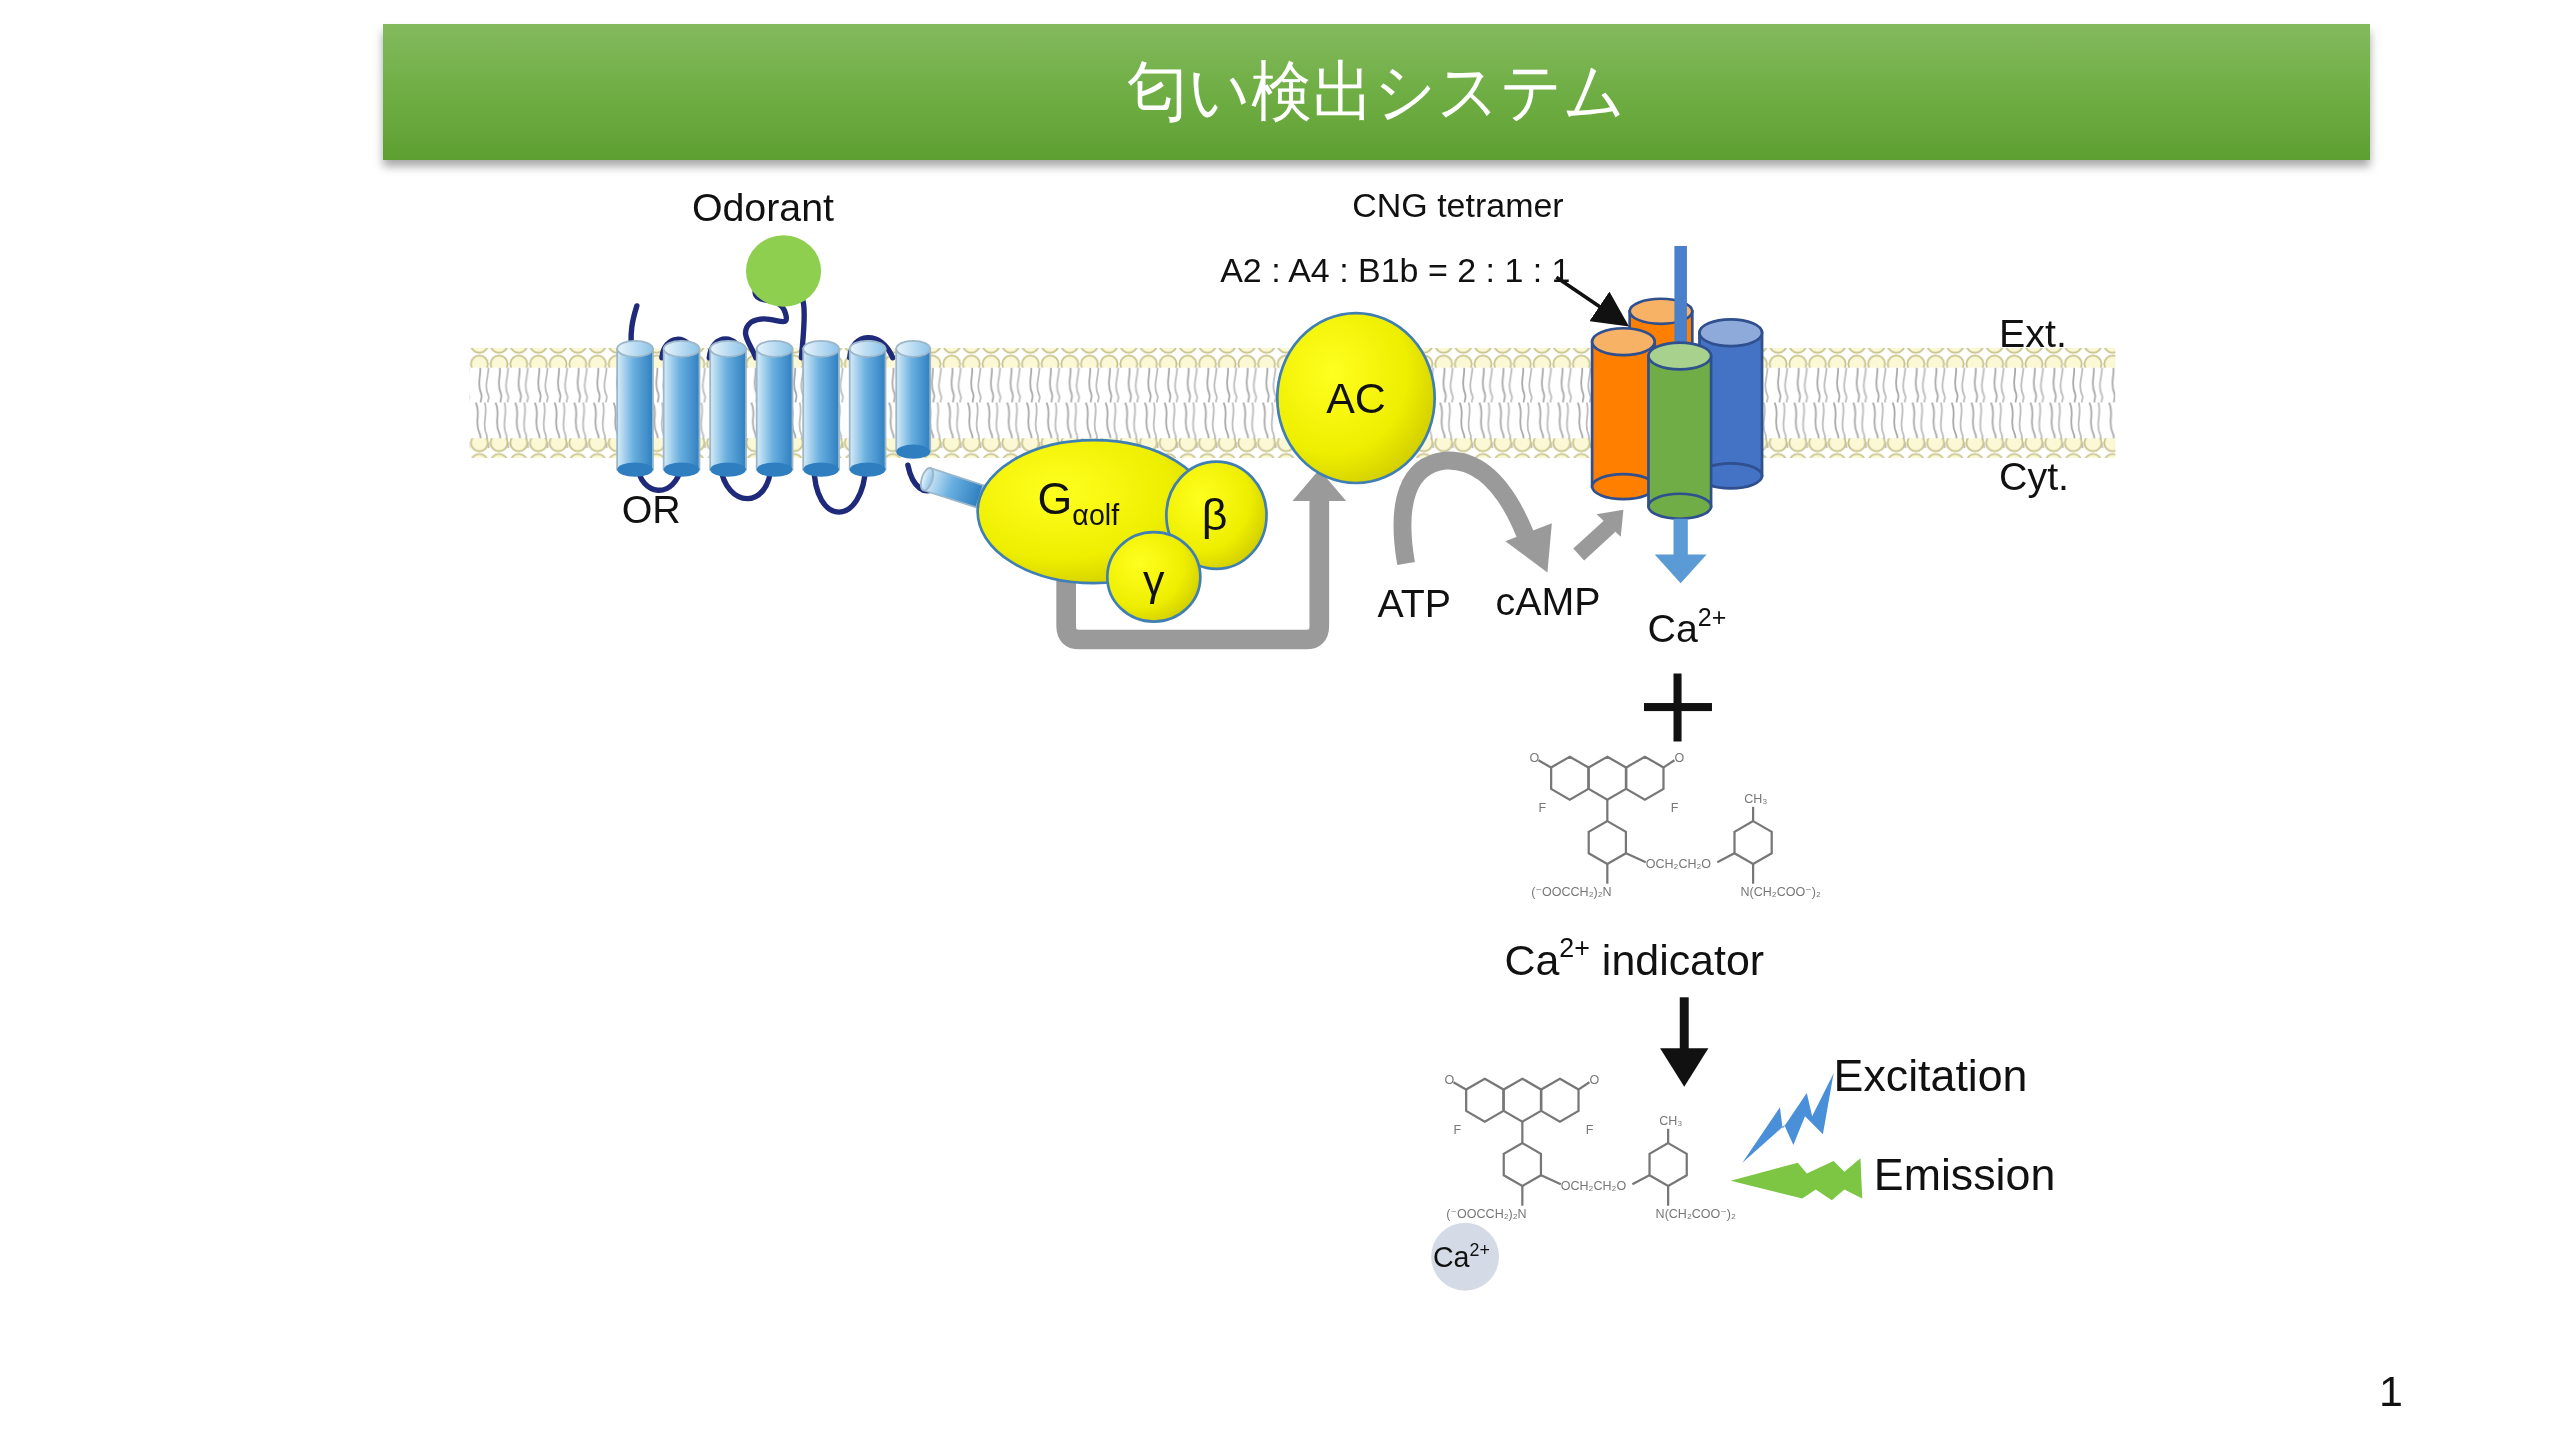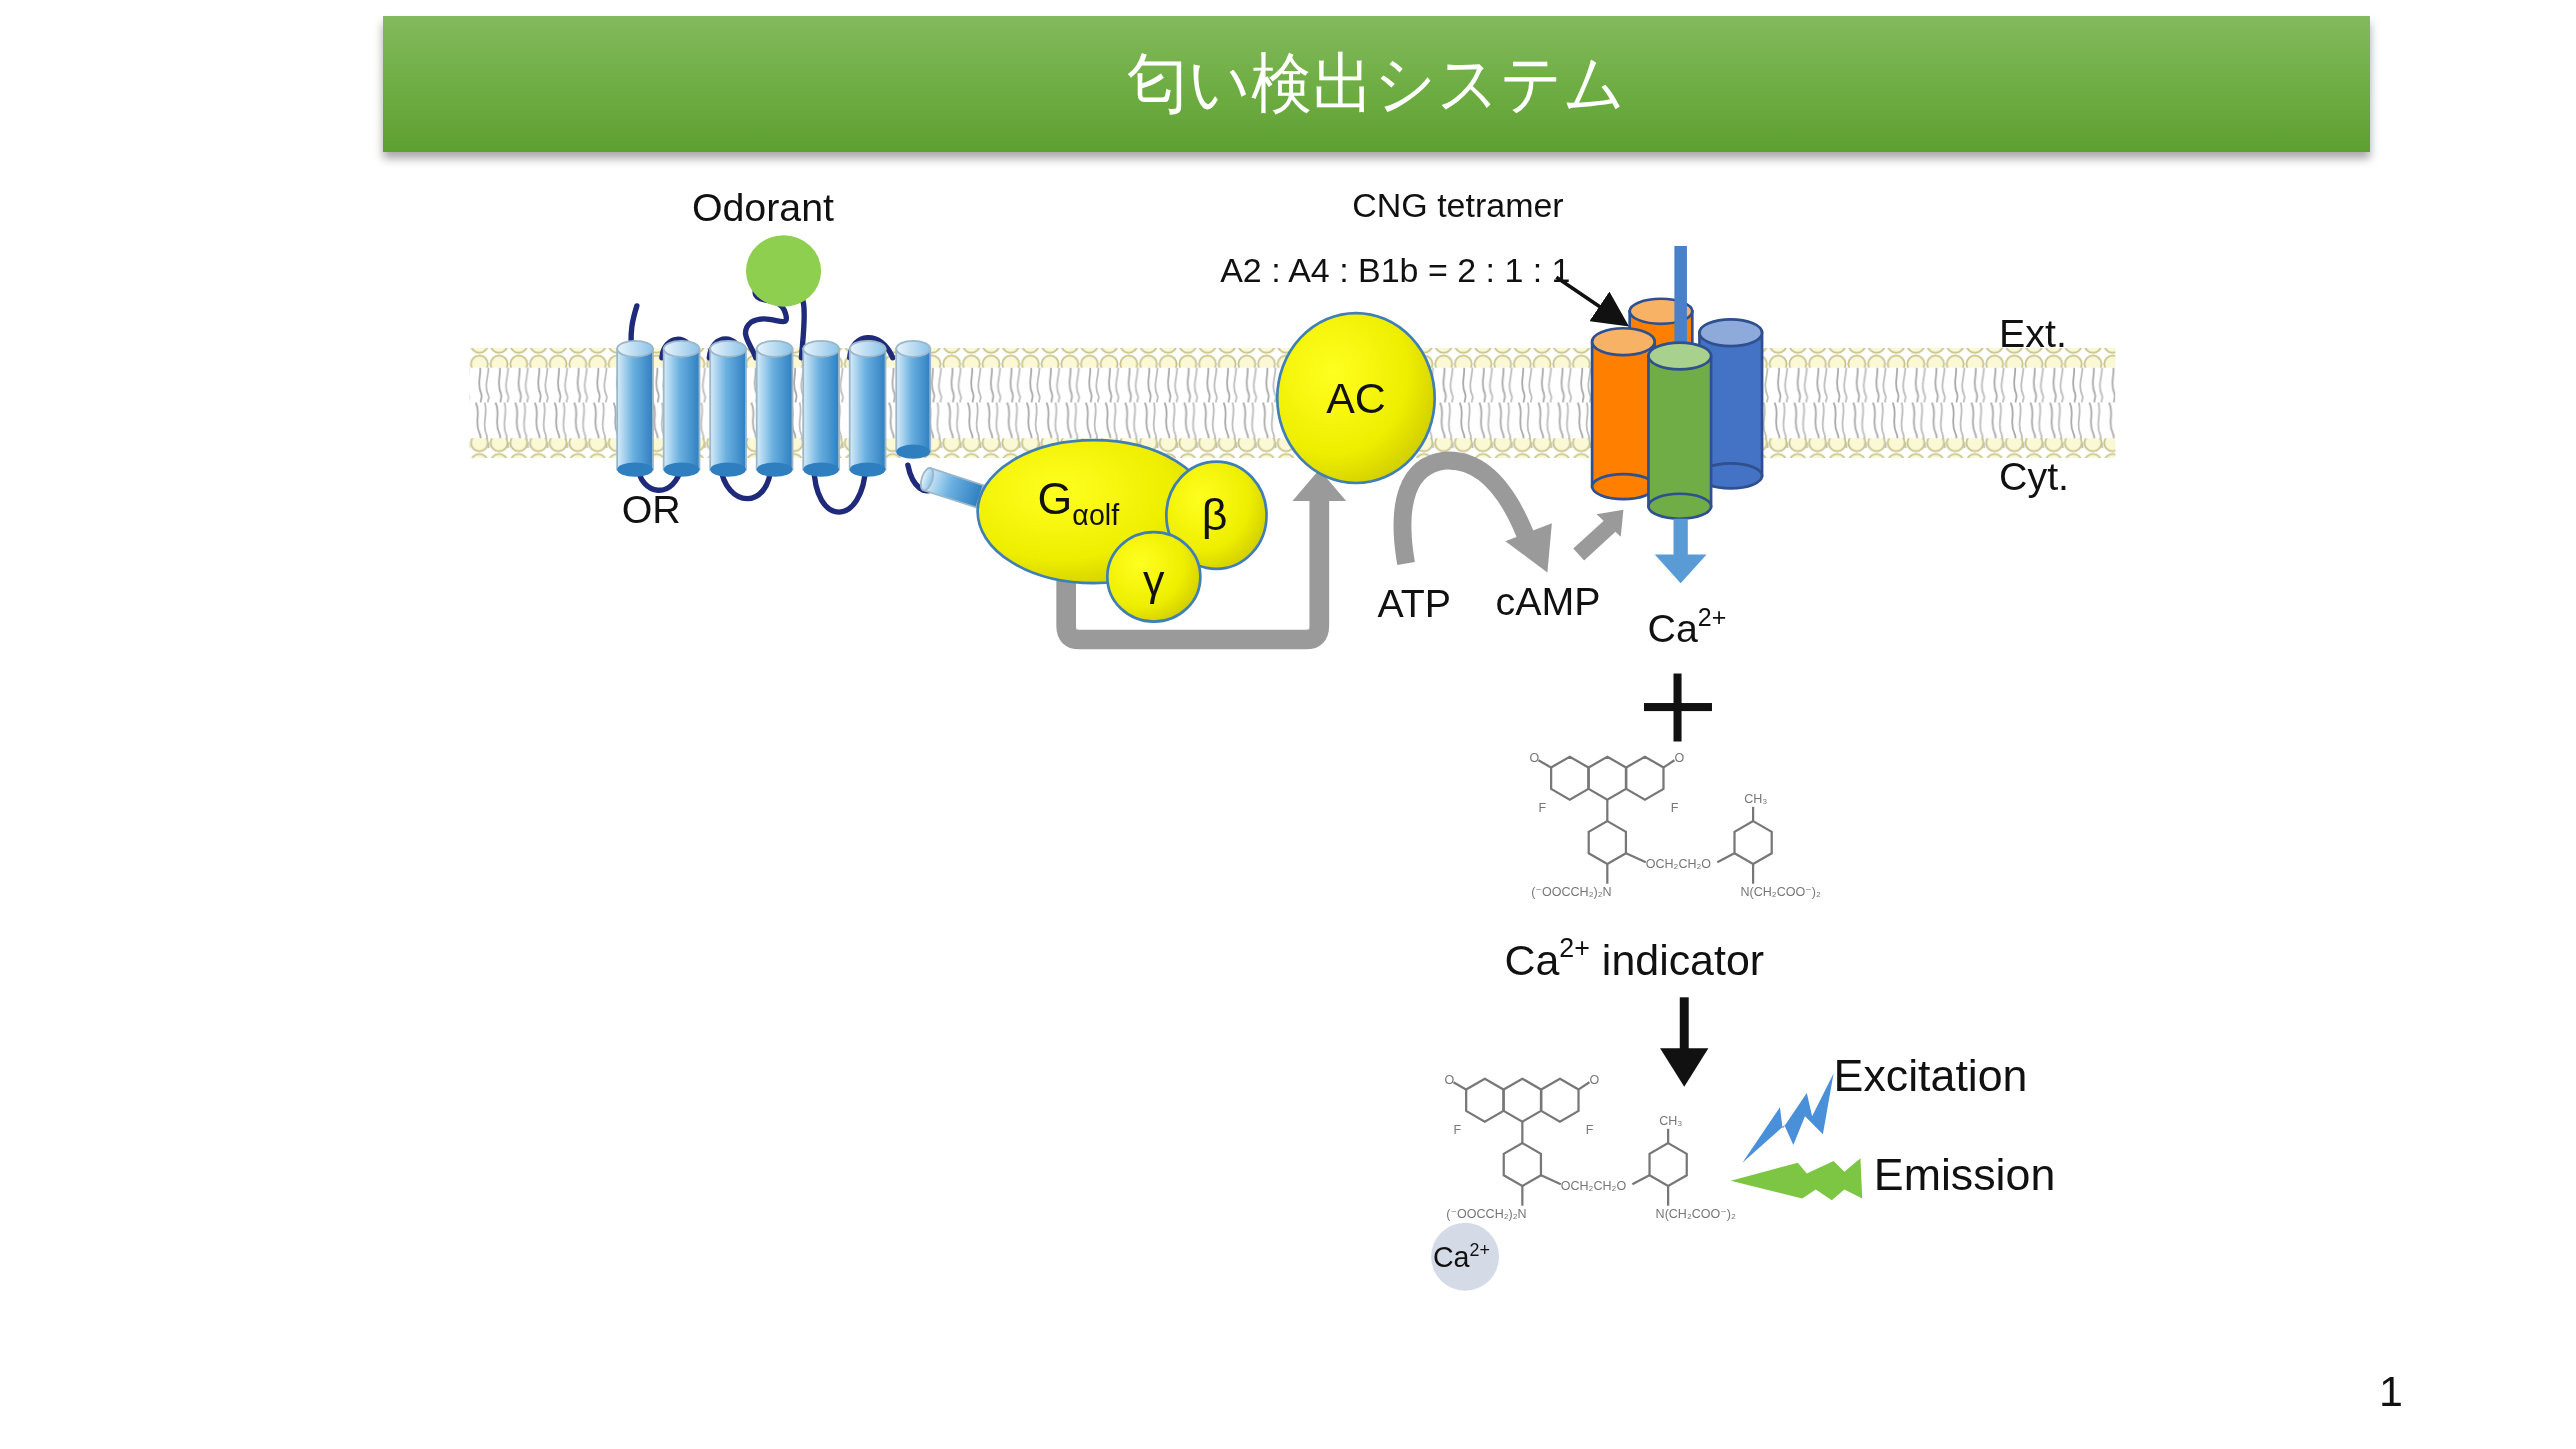--- a/index.html
+++ b/index.html
@@ -1,20 +1,20 @@
 <!DOCTYPE html>
 <html style="font-size:14.3px"><head>
 <meta charset="utf-8">
 <style>
   html, body { margin: 0; padding: 0; background: #ffffff; }
   body { width: 2576px; height: 1449px; position: relative; overflow: hidden;
          font-family: "Liberation Sans", "DejaVu Sans", sans-serif; }
   #slide { position: absolute; left: 0; top: 0; width: 2576px; height: 1449px; }
   .banner {
-    position: absolute; left: 383px; top: 16px; width: 1987px; height: 136px;
+    position: absolute; left: 383px; top: 24px; width: 1987px; height: 136px;
     background: linear-gradient(to bottom, #84ba5e 0%, #6fae44 50%, #5e9f31 100%);
     box-shadow: 0 7.2px 9px rgba(0,0,0,0.35);
     display: flex; align-items: center; justify-content: center;
   }
   .banner-title {
     color: #ffffff; font-size: 66px; letter-spacing: 0.9px;
     font-family: "DejaVu Sans", sans-serif; font-weight: normal;
     transform: scaleX(0.92);
   }
   .page-number {

